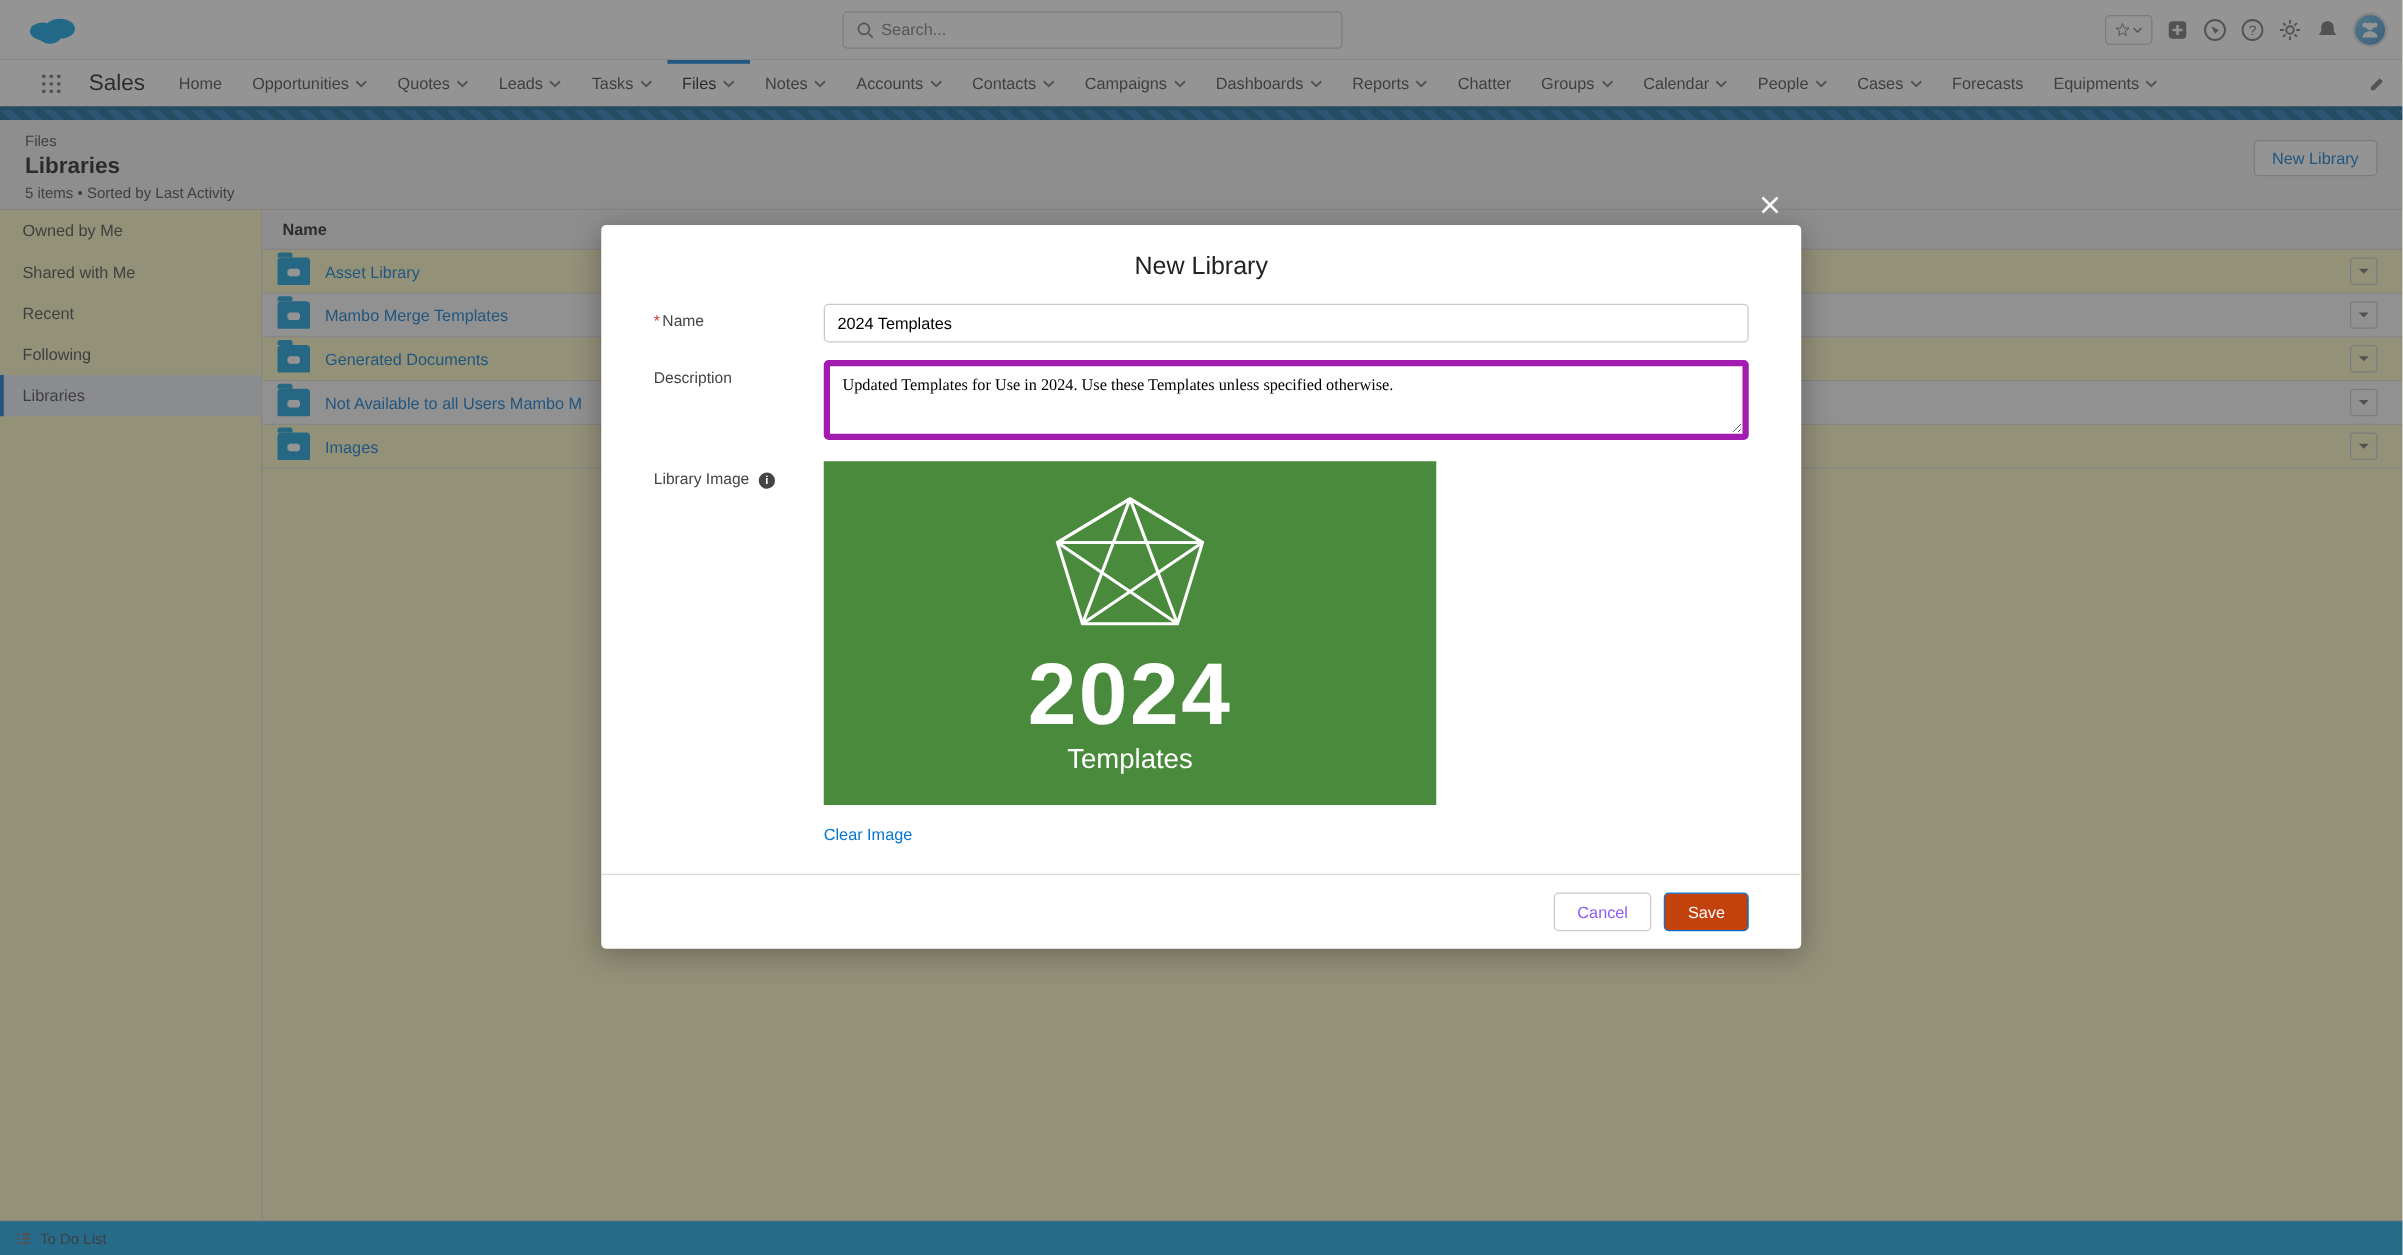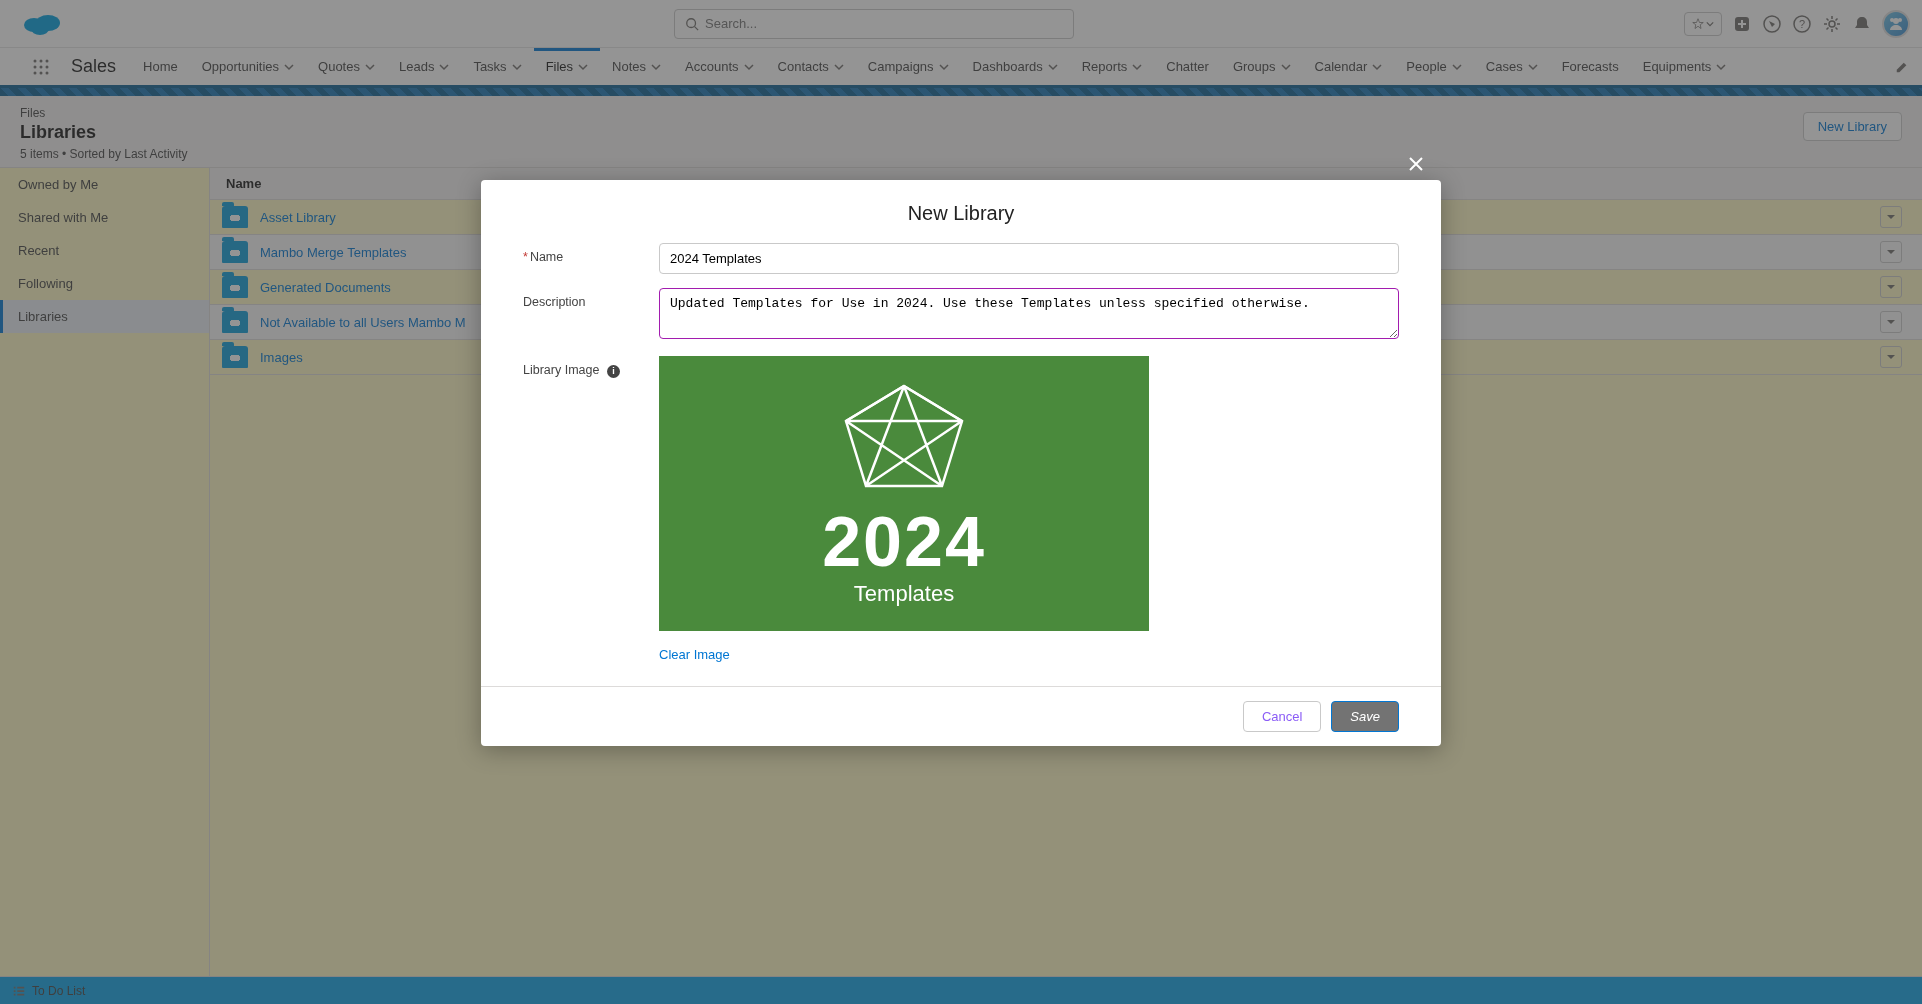--- a/index.html
+++ b/index.html
@@ -68,33 +68,33 @@
 .modal-close { position: absolute; top: 150px; right: 492px; width: 28px; height: 28px; color: #fff; cursor: pointer; display:flex; align-items:center; justify-content:center;}
 .modal-close svg { width: 20px; height: 20px; stroke: #fff; stroke-width: 2; fill: none; }
 .modal { width: 960px; background: #fff; border-radius: 4px; margin-top: 180px; box-shadow: 0 4px 24px rgba(0,0,0,0.3); }
 .modal-title { text-align: center; font-size: 20px; font-weight: 400; padding: 22px 0 18px 0; color: #222; }
 .modal-body { padding: 0 42px 10px 42px; }
 .form-row { display: flex; align-items: flex-start; margin-bottom: 14px; }
 .form-label { width: 136px; font-size: 12.5px; color: #444; padding-top: 7px; }
 .form-label .req { color: #c23934; margin-right: 2px; }
 .form-field { flex: 1; }
 .text-input { width: 100%; border: 1px solid #c9c9c9; border-radius: 4px; padding: 7px 10px; font-size: 13px; outline: none; }
-.textarea { width: 100%; border: 1px solid #a21caf; border-radius: 4px; padding: 7px 10px; font-size: 13px; resize: vertical; height: 51px; outline: none; font-family: Liberation Mono, monospace; }
+.textarea { width: 100%; border: 5px solid #a21caf; border-radius: 4px; padding: 7px 10px; font-size: 13px; resize: vertical; height: 64px; outline: none; font-family: Liberation Serif, serif; }
 .info-badge { display: inline-flex; width: 13px; height: 13px; background: #444; color: #fff; border-radius: 50%; font-size: 9px; align-items: center; justify-content: center; margin-left: 4px; font-weight:bold;}
 
 .lib-image { width: 490px; height: 275px; background: #4a8a3c; display: flex; flex-direction: column; align-items: center; justify-content: center; color: #fff; }
 .lib-image .dice { width: 140px; height: 120px; }
 .lib-image .big { font-size: 70px; font-weight: 700; line-height: 1; margin-top: 6px; letter-spacing: 2px; }
 .lib-image .sub { font-size: 22px; font-weight: 400; margin-top: 4px; }
 .clear-link { color: #0176d3; font-size: 13px; margin-top: 16px; display: inline-block; cursor: pointer; }
 
 .modal-footer { border-top: 1px solid #dddbda; padding: 14px 42px; display: flex; justify-content: flex-end; gap: 10px; }
 .btn { border: 1px solid #c9c9c9; background: #fff; border-radius: 4px; padding: 7px 18px; font-size: 13px; cursor: pointer; }
 .btn.cancel { color: #8b5cf6; }
-.btn.primary { background: #737373; border-color: #0176d3; color: #fff; font-style: italic; }
+.btn.primary { background: #c2410c; border-color: #0176d3; color: #fff; }
 </style>
 </head>
 <body>
 
 <div class="app">
 
   <div class="global-header">
     <div class="logo">
       <svg viewBox="0 0 44 30">
           <ellipse cx="14" cy="16" rx="10" ry="7" fill="#00a1e0"></ellipse>

